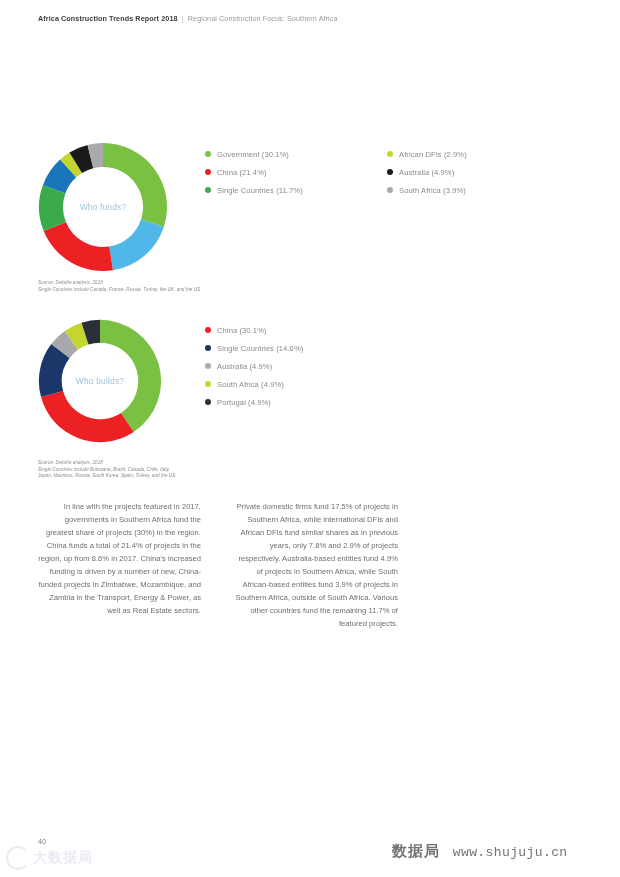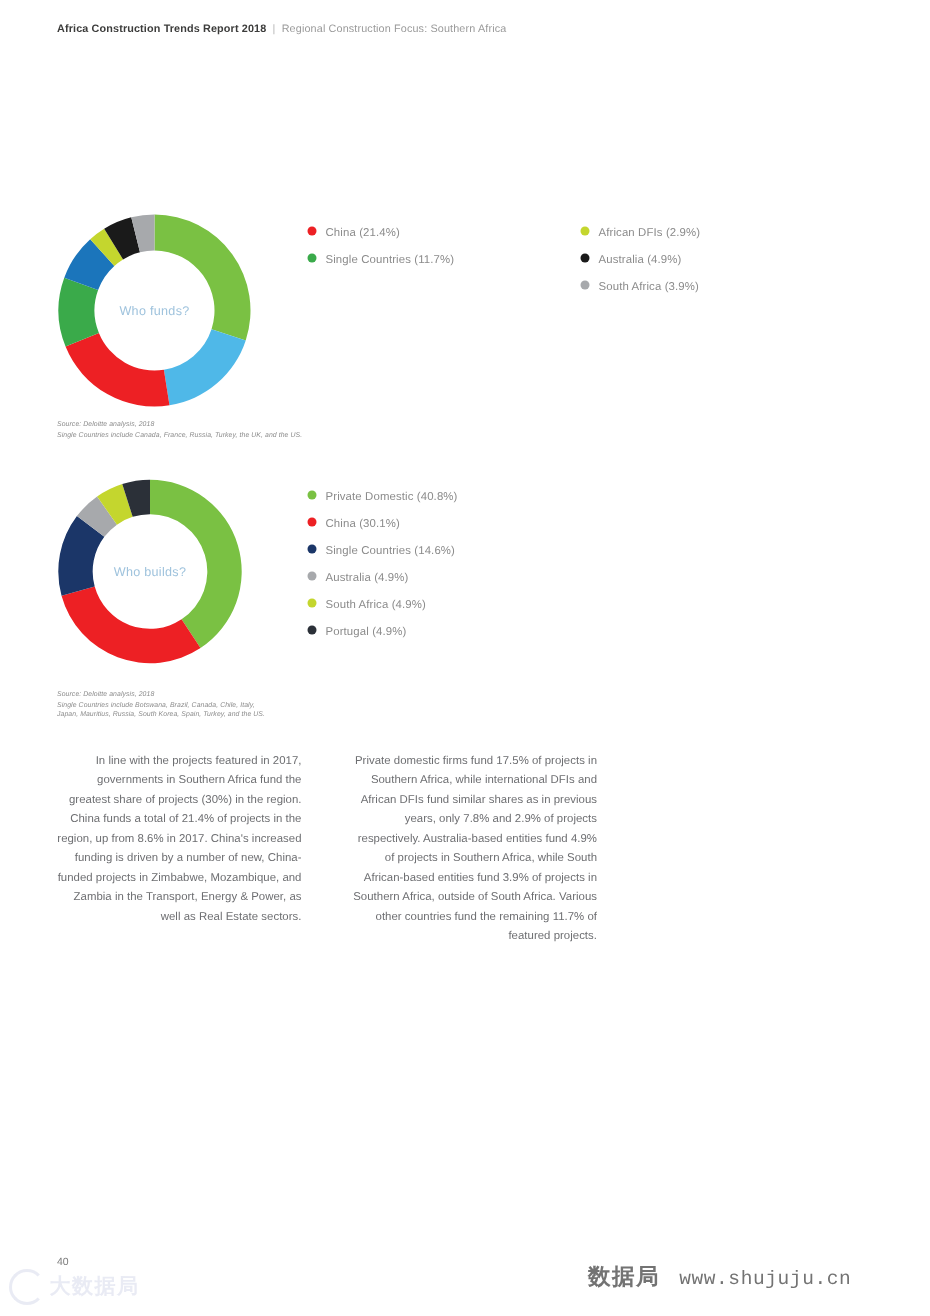--- a/index.html
+++ b/index.html
@@ -212,20 +212,24 @@
           <path d="M 24.14582563587178 19.46559414940694 A 64 64 0 0 1 33.44895203645594 12.499291926178003 L 46.030595022784965 32.93705745386125 A 40 40 0 0 0 40.21614102241986 37.290996343379334 Z" fill="#c4d62e"></path>
           <path d="M 33.44895203645594 12.499291926178003 A 64 64 0 0 1 51.50401901121046 4.904311154516748 L 57.31501188200654 28.190194471572966 A 40 40 0 0 0 46.030595022784965 32.93705745386125 Z" fill="#1a1a1a"></path>
           <path d="M 51.50401901121046 4.904311154516748 A 64 64 0 0 1 66.99999999999993 3 L 66.99999999999996 27 A 40 40 0 0 0 57.31501188200654 28.190194471572966 Z" fill="#a7a9ac"></path>
         </g>
     </svg>
     <div class="donut-center-label">Who funds?</div>
   </div>
   <div class="legend" id="legend-1">
     <div class="legend-col" id="legend-1-col-a">
         <div class="legend-item">
+          <span class="legend-dot" style="background: rgb(122, 193, 67);"></span>
+          <span>Government (30.1%)</span>
+        </div>
+        <div class="legend-item">
           <span class="legend-dot" style="background: rgb(237, 32, 36);"></span>
           <span>China (21.4%)</span>
         </div>
         <div class="legend-item">
           <span class="legend-dot" style="background: rgb(58, 170, 74);"></span>
           <span>Single Countries (11.7%)</span>
         </div>
       </div>
     <div class="legend-col second" id="legend-1-col-b">
         <div class="legend-item">
@@ -259,24 +263,20 @@
           <path d="M 16.012381312045868 28.318444440123784 A 64 64 0 0 1 30.099587278675358 14.708896158180956 L 43.9372420491721 34.3180600988631 A 40 40 0 0 0 35.132738320028665 42.82402777507737 Z" fill="#a7a9ac"></path>
           <path d="M 30.099587278675358 14.708896158180956 A 64 64 0 0 1 47.64322658442802 5.9974154405060816 L 54.90201661526751 28.873384650316304 A 40 40 0 0 0 43.9372420491721 34.3180600988631 Z" fill="#c4d62e"></path>
           <path d="M 47.64322658442802 5.9974154405060816 A 64 64 0 0 1 66.99999999999987 3 L 66.99999999999991 27 A 40 40 0 0 0 54.90201661526751 28.873384650316304 Z" fill="#2b3038"></path>
         </g>
     </svg>
     <div class="donut-center-label">Who builds?</div>
   </div>
   <div class="legend" id="legend-2">
     <div class="legend-col" id="legend-2-col-a">
         <div class="legend-item">
-          <span class="legend-dot" style="background: rgb(122, 193, 67);"></span>
-          <span>Private Domestic (40.8%)</span>
-        </div>
-        <div class="legend-item">
           <span class="legend-dot" style="background: rgb(237, 32, 36);"></span>
           <span>China (30.1%)</span>
         </div>
         <div class="legend-item">
           <span class="legend-dot" style="background: rgb(27, 54, 104);"></span>
           <span>Single Countries (14.6%)</span>
         </div>
         <div class="legend-item">
           <span class="legend-dot" style="background: rgb(167, 169, 172);"></span>
           <span>Australia (4.9%)</span>

